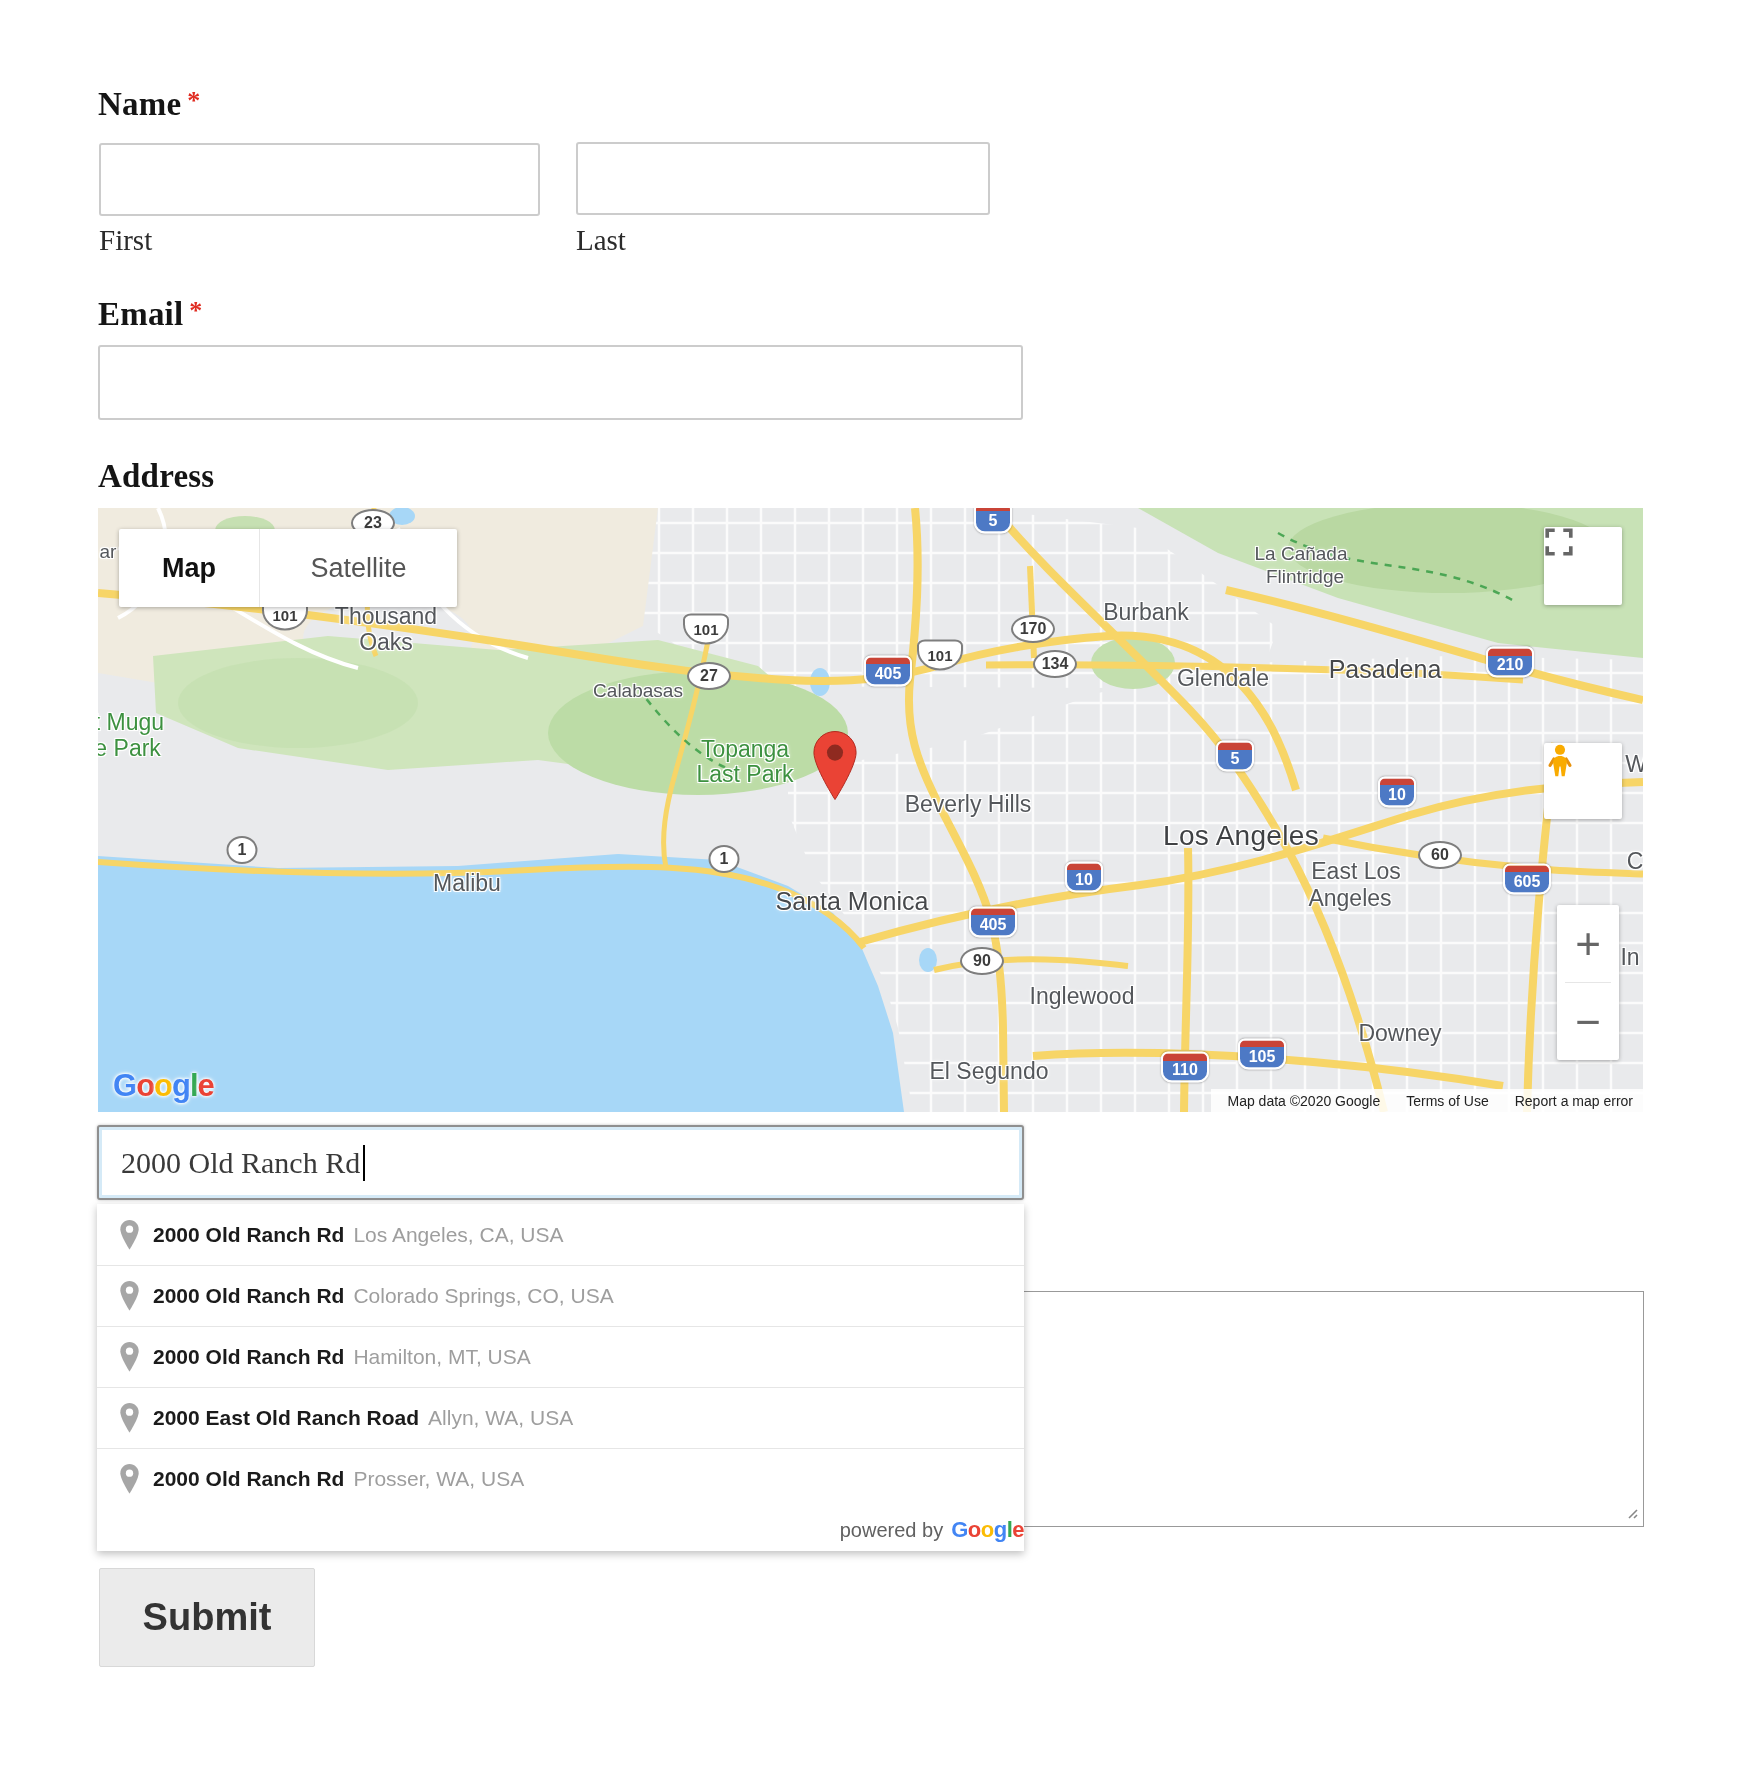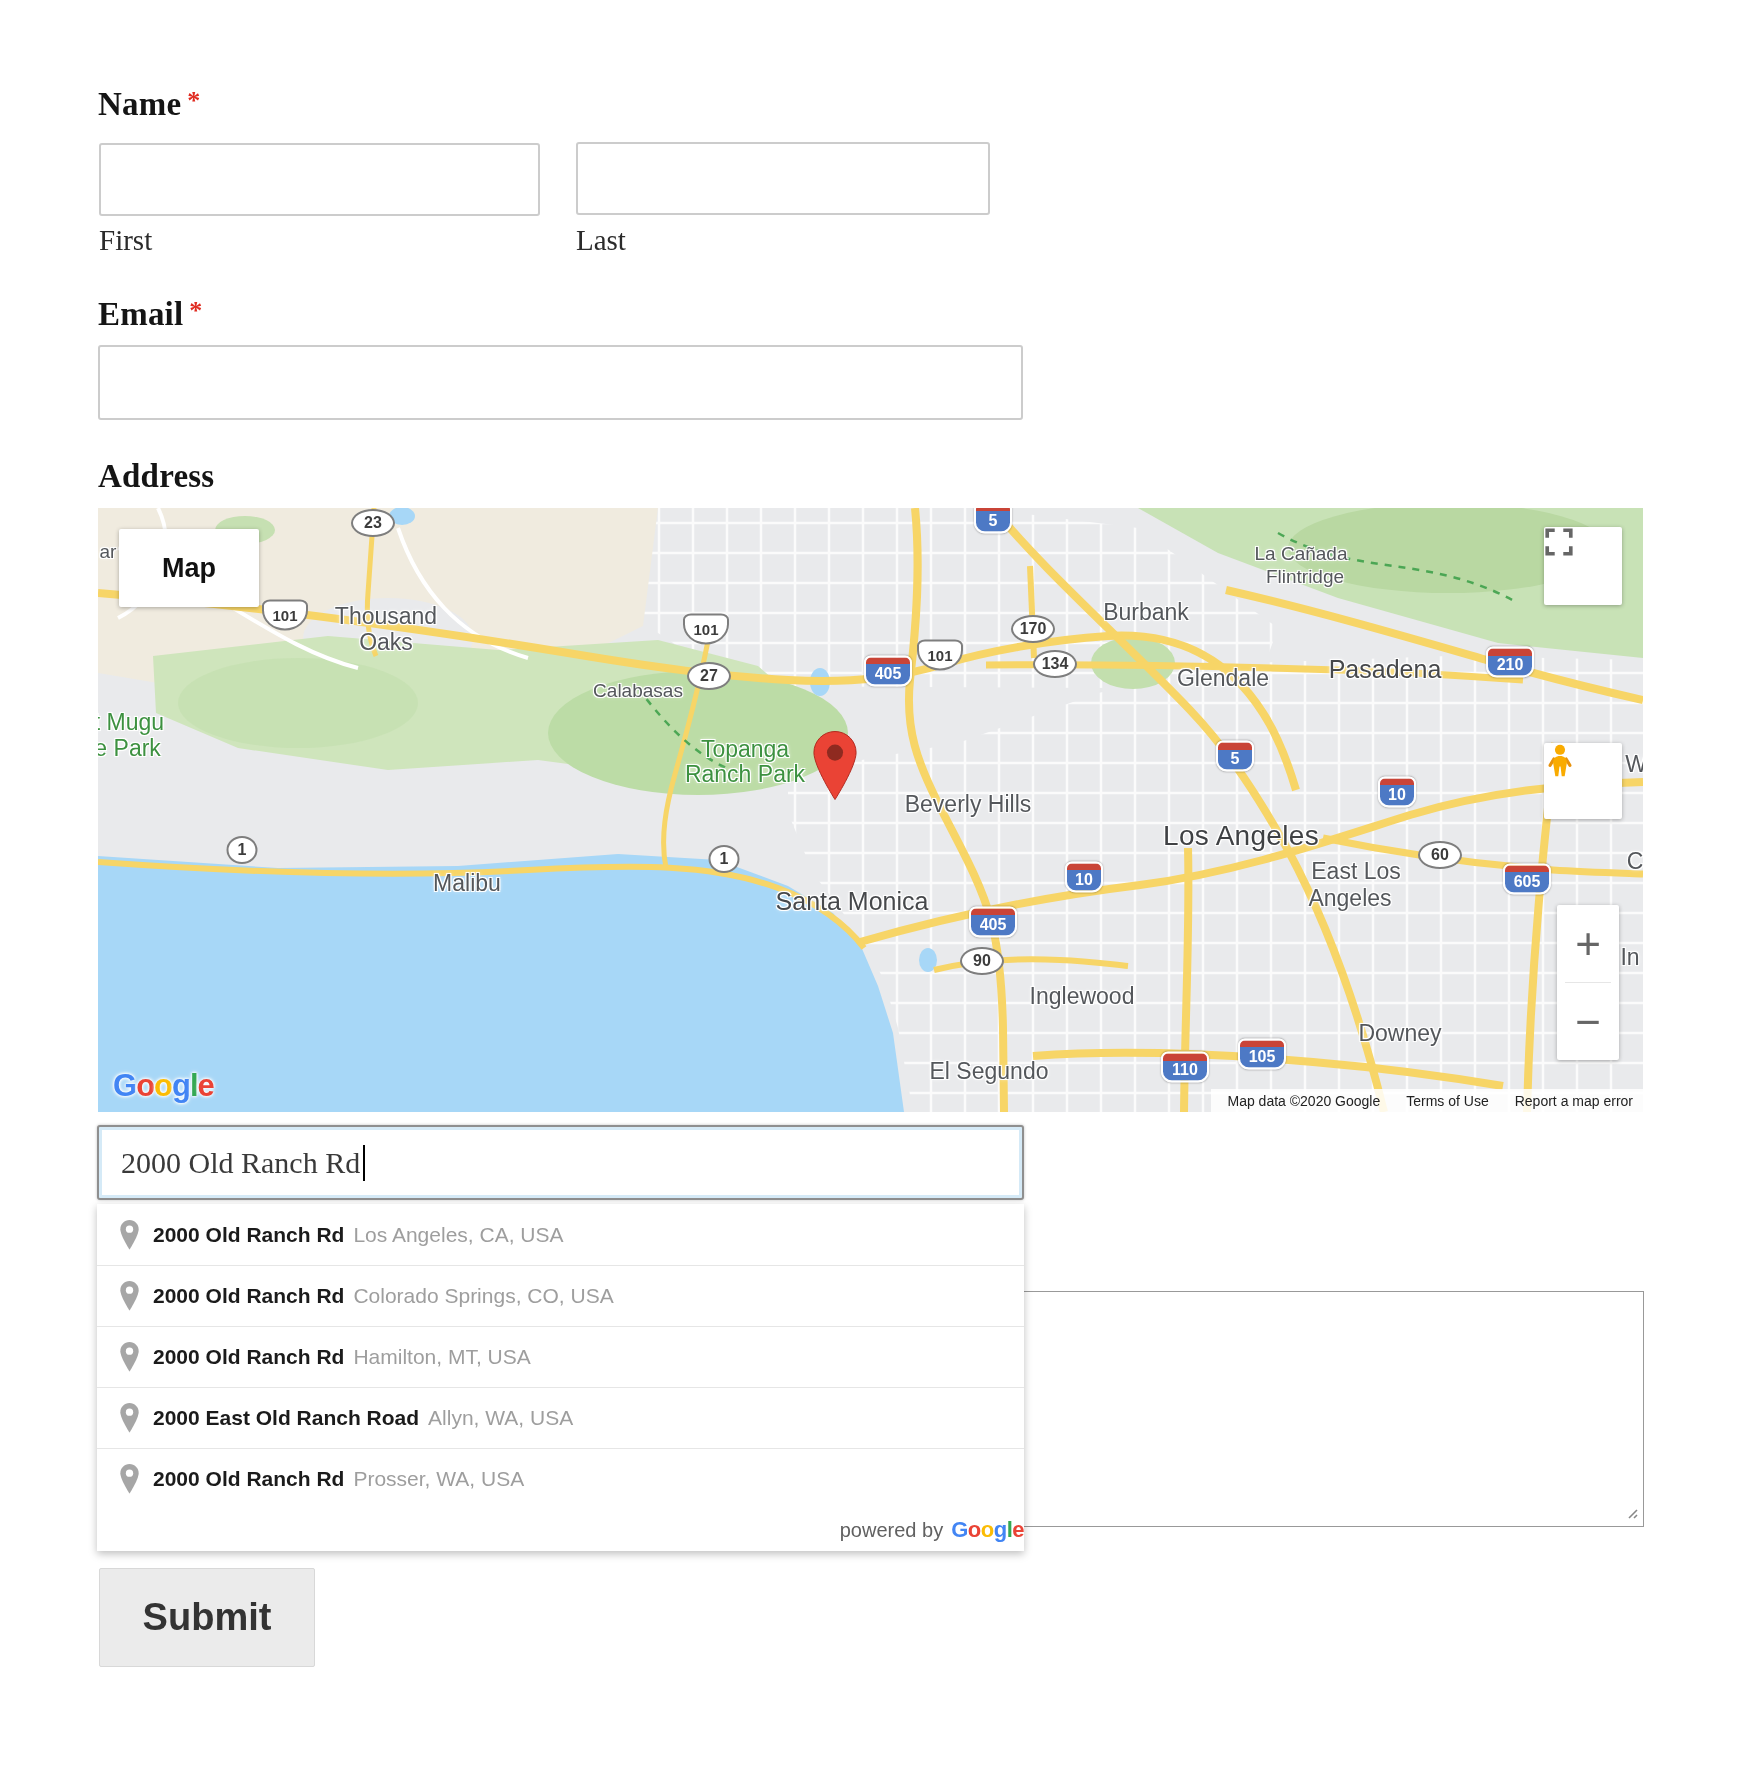--- a/index.html
+++ b/index.html
@@ -146,21 +146,21 @@
     <div class="mlabel ml-sm" style="left:10px;top:44px;">ar</div>
     <div class="mlabel ml-md" style="left:288px;top:108px;">Thousand</div>
     <div class="mlabel ml-md" style="left:288px;top:134px;">Oaks</div>
     <div class="mlabel ml-sm" style="left:540px;top:183px;">Calabasas</div>
     <div class="mlabel ml-sm" style="left:1203px;top:46px;">La Cañada</div>
     <div class="mlabel ml-sm" style="left:1203px;top:69px;padding-left:8px;">Flintridge</div>
     <div class="mlabel ml-md" style="left:1048px;top:104px;">Burbank</div>
     <div class="mlabel ml-md" style="left:1125px;top:170px;">Glendale</div>
     <div class="mlabel ml-lg" style="left:1287px;top:161px;">Pasadena</div>
     <div class="mlabel ml-md ml-green" style="left:647px;top:241px;">Topanga</div>
-    <div class="mlabel ml-md ml-green" style="left:647px;top:266px;">Ranch Park</div>
+    <div class="mlabel ml-md ml-green" style="left:647px;top:266px;">Last Park</div>
     <div class="mlabel ml-md ml-green" style="left:22px;top:214px;">int Mugu</div>
     <div class="mlabel ml-md ml-green" style="left:20px;top:240px;">ate Park</div>
     <div class="mlabel ml-md" style="left:870px;top:296px;">Beverly Hills</div>
     <div class="mlabel ml-xl" style="left:1143px;top:328px;">Los Angeles</div>
     <div class="mlabel ml-md" style="left:1258px;top:363px;">East Los</div>
     <div class="mlabel ml-md" style="left:1252px;top:390px;">Angeles</div>
     <div class="mlabel ml-lg" style="left:754px;top:393px;">Santa Monica</div>
     <div class="mlabel ml-md" style="left:369px;top:375px;">Malibu</div>
     <div class="mlabel ml-md" style="left:984px;top:488px;">Inglewood</div>
     <div class="mlabel ml-md" style="left:891px;top:563px;">El Segundo</div>
@@ -191,20 +191,21 @@
     <div class="shield sh-oval1" style="left:144px;top:342px;">1</div>
     <div class="shield sh-oval1" style="left:626px;top:351px;">1</div>
 
     <svg class="abs" style="left:714px;top:217px;" width="46" height="82" viewBox="0 0 24 36">
       <path d="M12 0C5.9 0 1 4.9 1 11c0 7.3 11 24.5 11 24.5S23 18.3 23 11C23 4.9 18.1 0 12 0z" fill="#EA4335" stroke="#B0271C" stroke-width="0.5"></path>
       <circle cx="12" cy="11" r="4.2" fill="#8F2A20"></circle>
     </svg>
 
     <div class="abs map-btn-group">
       <div class="map-btn sel">Map</div>
+      <div class="map-btn unsel">Satellite</div>
     </div>
 
     <div class="abs ctrl-box" id="fullscreen-btn">
       <svg width="30" height="30" viewBox="0 0 28 28">
         <path d="M3 10 V3 h7 M18 3 h7 v7 M25 18 v7 h-7 M10 25 H3 v-7" stroke="#666" stroke-width="3.4" fill="none"></path>
       </svg>
     </div>
 
     <div class="abs ctrl-box" id="pegman-btn">
       <svg width="32" height="44" viewBox="0 0 24 32">

